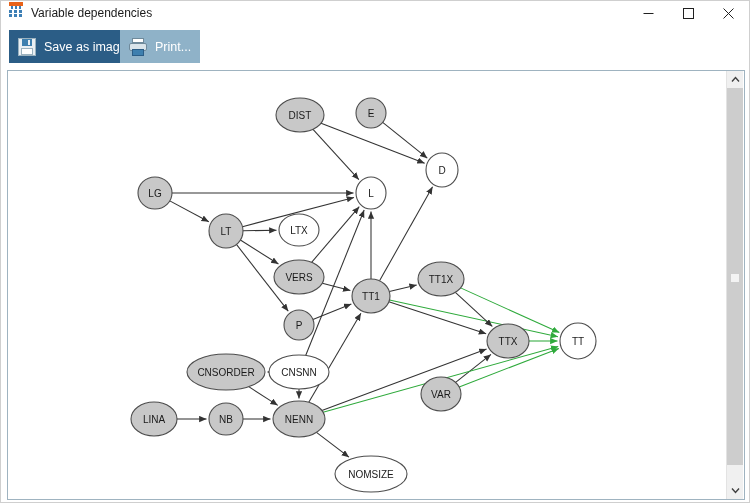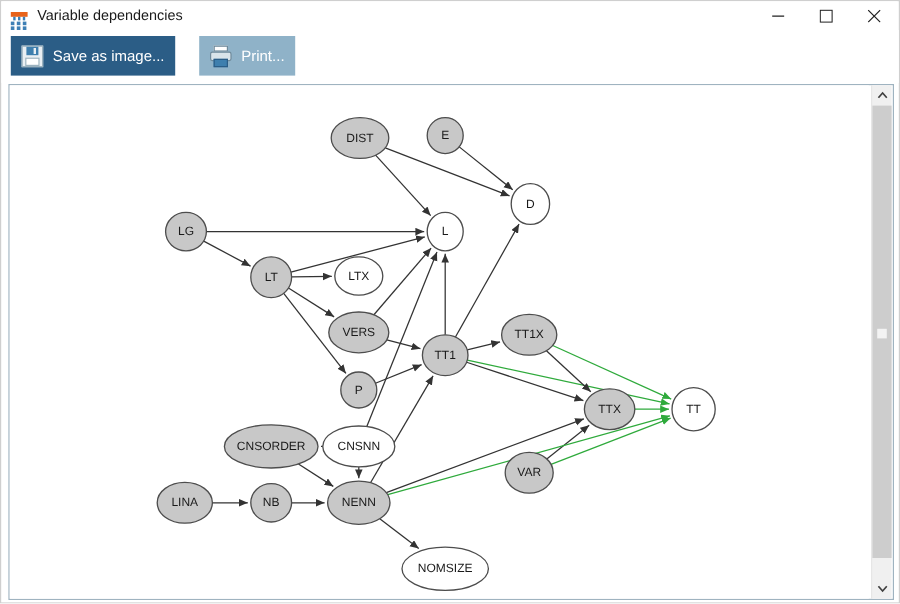--- a/index.html
+++ b/index.html
@@ -17,21 +17,21 @@
     background: #ffffff;
     border: 1px solid #cfcfcf;
     overflow: hidden;
   }
 
   
   #titlebar {
     position: absolute; left: 0; top: 0;
     width: 747px; height: 24px;
     background: #ffffff;
-    display: flex; align-items: flex-end;
+    display: flex; align-items: flex-start;
   }
   #app-icon {
     width: 16px; height: 16px;
     margin-left: 7px; margin-right: 7px;
     position: relative; flex: 0 0 auto;
   }
   #app-icon .bar-top {
     position: absolute; left: 1px; top: 1px;
     width: 14px; height: 4px; background: #e8631a;
   }
@@ -74,21 +74,21 @@
   }
   .tb-btn {
     position: absolute; top: 5px; height: 33px;
     display: flex; align-items: center;
     padding: 0 9px 0 7px;
     color: #ffffff; font-size: 12.5px;
     white-space: nowrap;
     cursor: default;
   }
   #btn-save { left: 8px; background: #2b5d86; }
-  #btn-print { left: 119px; background: #8fb2c8; margin-left: 46px; }
+  #btn-print { left: 119px; background: #8fb2c8; }
   #btn-layout { right: 7px; background: #7ba3bd; padding-right: 13px; }
 
   .tb-icon { width: 22px; height: 22px; margin-right: 6px; position: relative; flex: 0 0 auto; }
 
   
   .ico-save .body { position:absolute; left:2px; top:2px; width:18px; height:18px; background:#e9eff3; border:1px solid #9bb2bf; }
   .ico-save .shut { position:absolute; left:6px; top:3px; width:10px; height:7px; background:#3e7fae; }
   .ico-save .slot { position:absolute; left:12px; top:4px; width:2px; height:5px; background:#e9eff3; }
   .ico-save .lbl  { position:absolute; left:5px; top:12px; width:12px; height:7px; background:#ffffff; border:1px solid #9bb2bf; }
 

